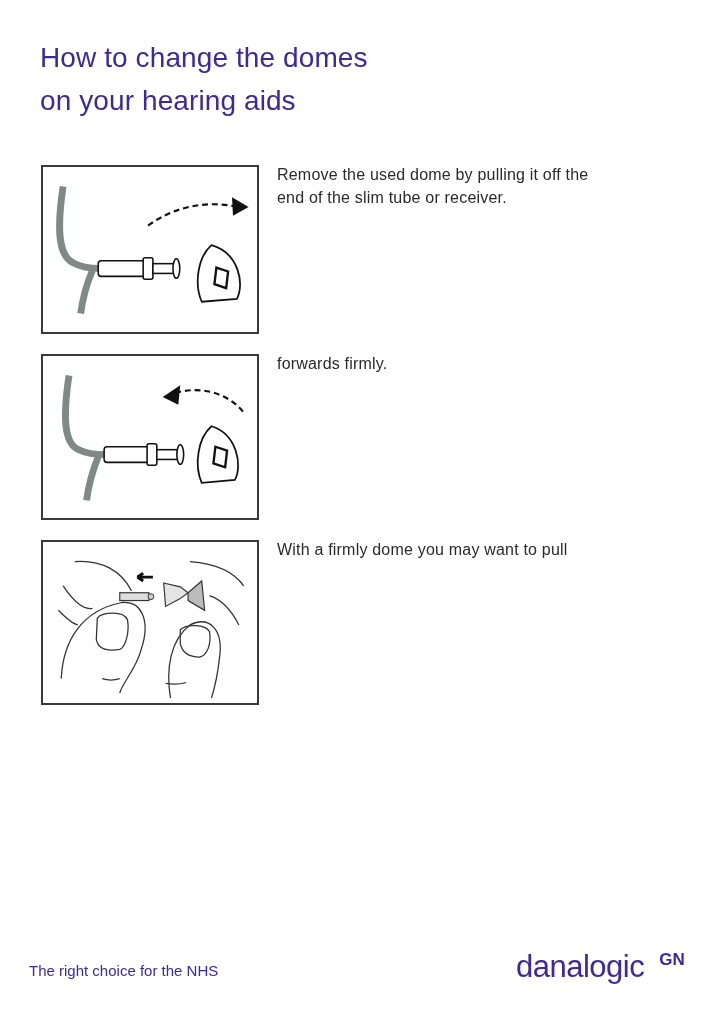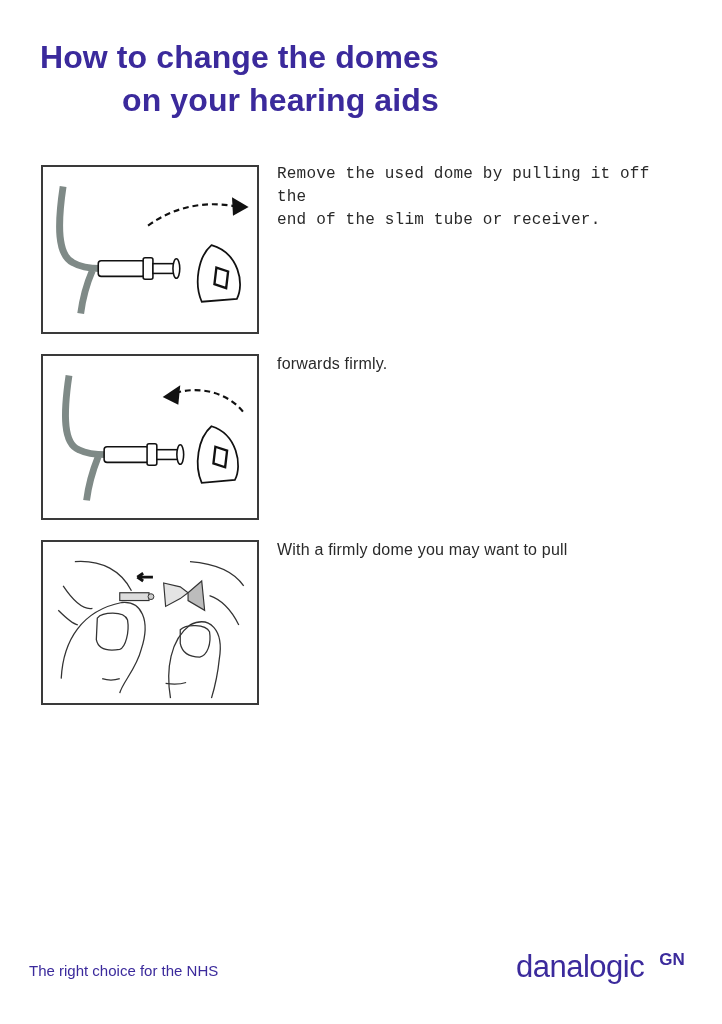--- a/index.html
+++ b/index.html
@@ -3,22 +3,22 @@
   <meta charset="utf-8">
   <style>
     html, body { margin: 0; padding: 0; }
     body {
       width: 722px; height: 1024px; background: #ffffff;
       position: relative; overflow: hidden;
       font-family: "Liberation Sans", "DejaVu Sans", sans-serif;
     }
     .title {
       position: absolute; left: 40px; top: 36px; margin: 0;
-      font-size: 32px; line-height: 43px; font-weight: bold;
-      color: #3b2a9c; letter-spacing: 0.1px; text-align: right;
+      font-size: 28px; line-height: 43px; font-weight: normal;
+      color: #3b2a9c; letter-spacing: 0.1px;
     }
     .title span { display: block; }
     .step-figure {
       position: absolute; left: 41px; width: 218px;
       border: 2px solid #3a3a3a; background: #fff; box-sizing: border-box;
     }
     .step-figure svg { display: block; width: 100%; height: 100%; }
     .step-text {
       position: absolute; left: 277px; width: 390px; margin: 0;
       font-size: 16px; line-height: 23px; color: #2a2a2a;
@@ -51,21 +51,21 @@
     <rect x="56" y="96" width="48" height="16" rx="3" fill="#fff" stroke="#111" stroke-width="1.6"></rect>
     <rect x="102" y="93" width="10" height="22" rx="2" fill="#fff" stroke="#111" stroke-width="1.6"></rect>
     <rect x="112" y="99" width="22" height="10" fill="#fff" stroke="#111" stroke-width="1.6"></rect>
     <ellipse cx="136" cy="104" rx="3.5" ry="10" fill="#fff" stroke="#111" stroke-width="1.6"></ellipse>
     <path d="M172 80 C200 88 206 120 198 135 L162 138 C154 120 158 92 172 80 Z" fill="#fff" stroke="#111" stroke-width="1.8"></path>
     <path d="M177 103 L189 107 L187 124 L175 120 Z" fill="#fff" stroke="#111" stroke-width="2.4"></path>
     <path d="M107 60 C135 40 165 35 195 40" fill="none" stroke="#111" stroke-width="2.2" stroke-dasharray="6 4"></path>
     <path d="M193 31 L210 41 L194 50 Z" fill="#111"></path>
   </svg>
 </div>
-<p class="step-text" style="top:163px;font-family:Liberation Mono, monospace;">
+<p class="step-text" style="top:163px;">
   <span>Remove the used dome by pulling it off the</span>
   <span>end of the slim tube or receiver.</span>
 </p>
 
 <div class="step-figure" style="top:354px;height:166px;">
   <svg viewBox="0 0 218 166">
     <path d="M26 20 C20 60 20 90 36 96 C46 101 58 101 64 101" fill="none" stroke="#7f8a87" stroke-width="7"></path>
     <path d="M56 103 C50 118 46 132 44 148" fill="none" stroke="#7f8a87" stroke-width="7"></path>
     <rect x="62" y="93" width="46" height="16" rx="3" fill="#fff" stroke="#111" stroke-width="1.6"></rect>
     <rect x="106" y="90" width="10" height="22" rx="2" fill="#fff" stroke="#111" stroke-width="1.6"></rect>

